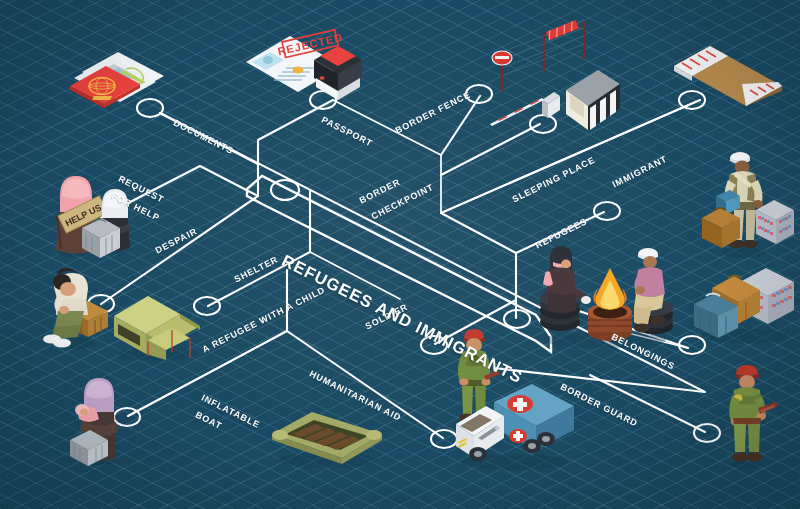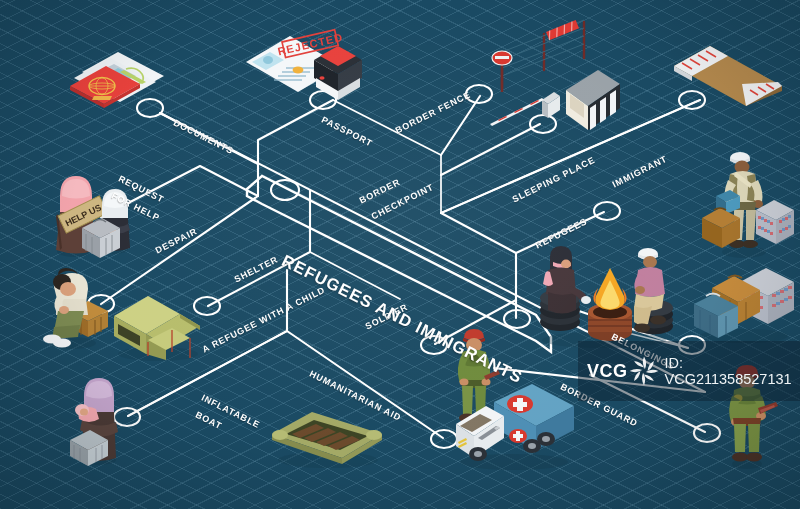--- a/index.html
+++ b/index.html
@@ -698,30 +698,14 @@
   <div class="lbl lbl-up" style="left:366px; top:322px;">SOLDIER</div>
   <div class="lbl lbl-dn" style="left:310px; top:368px;">HUMANITARIAN AID</div>
   <div class="lbl lbl-dn" style="left:202px; top:392px;">INFLATABLE</div>
   <div class="lbl lbl-dn" style="left:196px; top:409px;">BOAT</div>
   <div class="lbl lbl-dn" style="left:561px; top:381px;">BORDER GUARD</div>
 
   <div id="center-title">REFUGEES AND IMMIGRANTS</div>
 
   <div id="vignette"></div>
 
-  <div id="wm">
-    <span id="wm-vcg">VCG</span>
-    <span id="wm-id">ID: VCG211358527131</span>
-    <svg id="wm-mark" viewBox="0 0 40 40">
-      <g fill="#ffffff" opacity=".92">
-        <path d="M20,4 q4,7 1,14 q-4,-7 -1,-14 Z"></path>
-        <path d="M36,20 q-7,4 -14,1 q7,-4 14,-1 Z"></path>
-        <path d="M20,36 q-4,-7 -1,-14 q4,7 1,14 Z"></path>
-        <path d="M4,20 q7,-4 14,-1 q-7,4 -14,1 Z"></path>
-        <path d="M31,9 q-1,8 -7,11 q1,-8 7,-11 Z"></path>
-        <path d="M31,31 q-8,-1 -11,-7 q8,1 11,7 Z"></path>
-        <path d="M9,31 q1,-8 7,-11 q-1,8 -7,11 Z"></path>
-        <path d="M9,9 q8,1 11,7 q-8,-1 -11,-7 Z"></path>
-      </g>
-    </svg>
-  </div>
 
 </div>
 
 </body></html>

